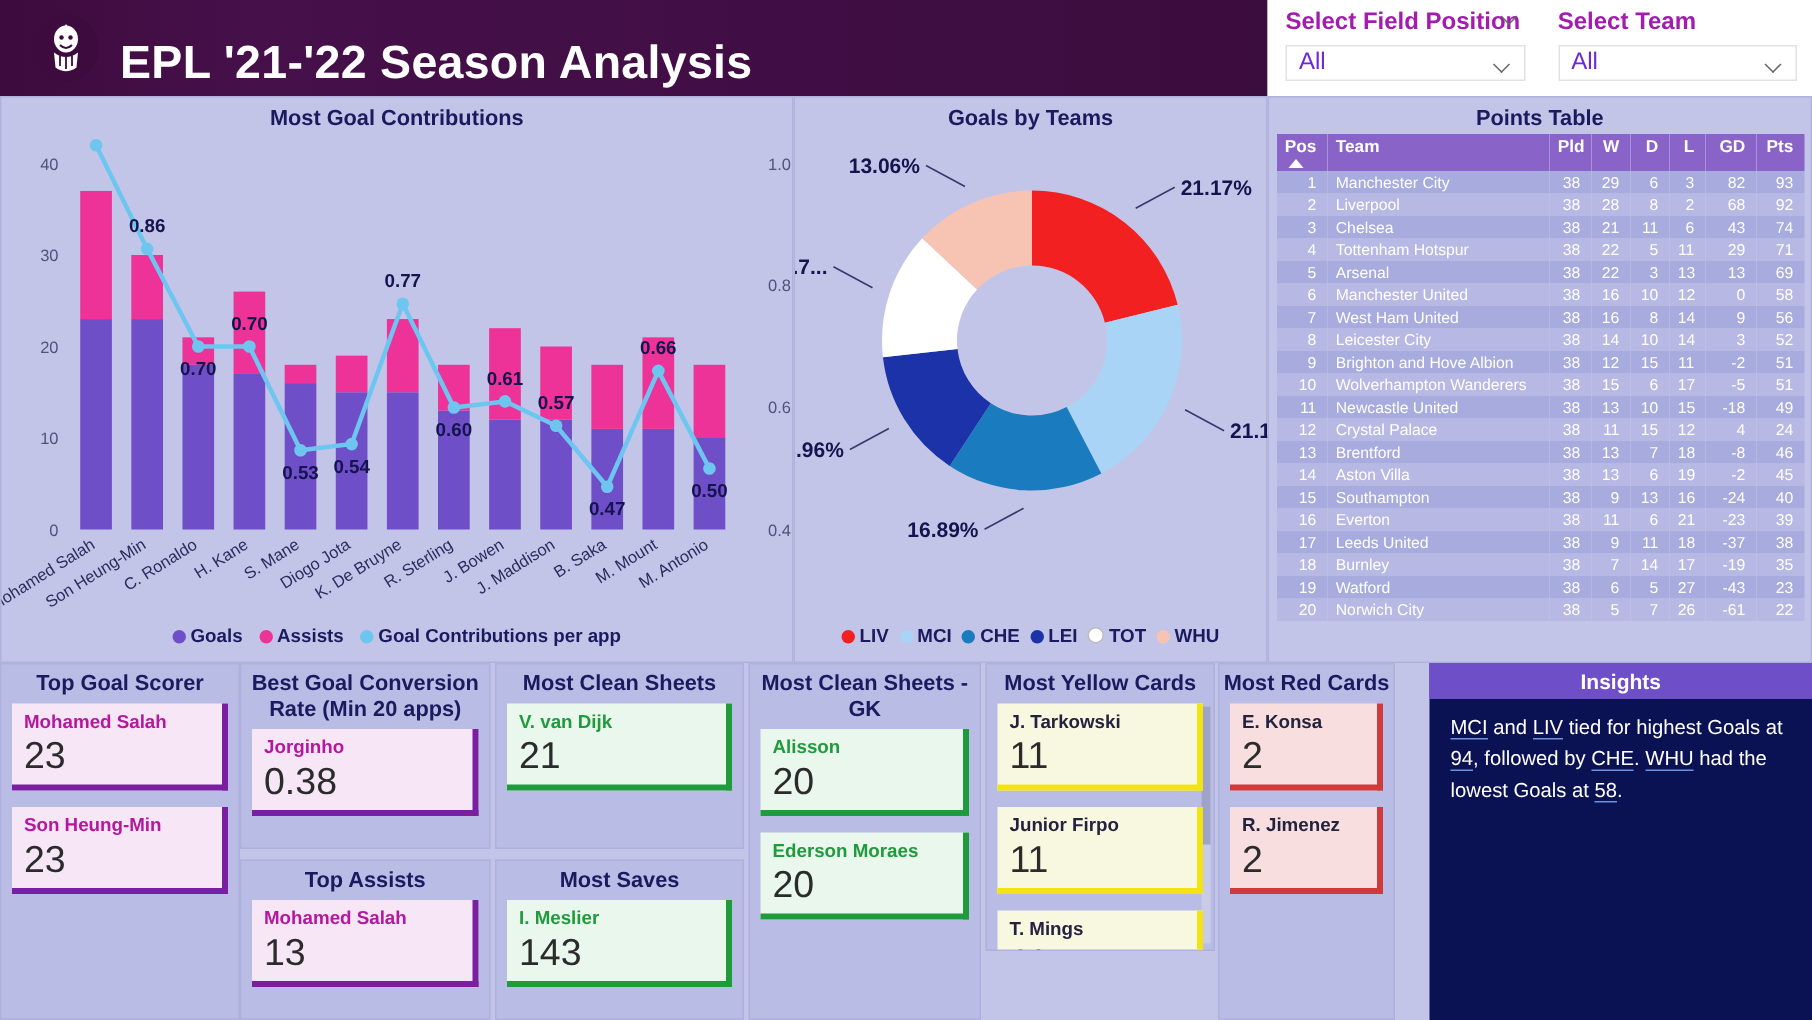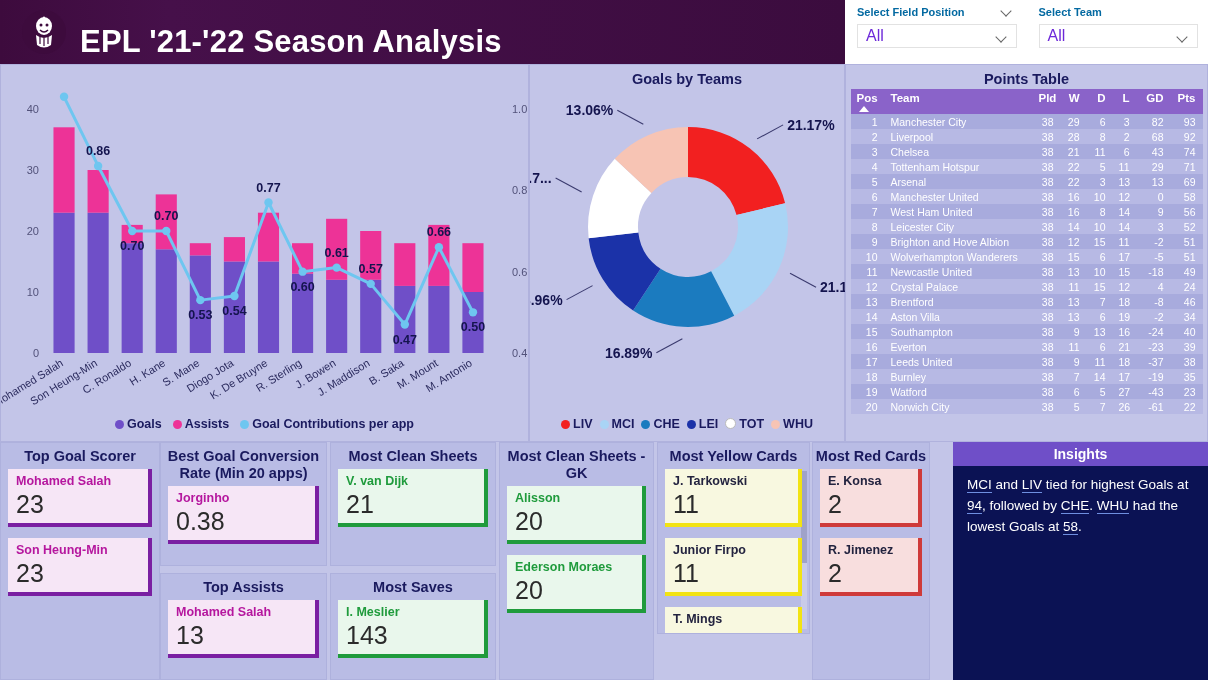--- a/index.html
+++ b/index.html
@@ -18,21 +18,21 @@
     display:flex;align-items:center;}
   .crest{width:44px;height:44px;margin-left:22px;margin-right:14px;
     border-radius:50%;background:#3d0b3d;display:flex;align-items:center;
     justify-content:center;flex:0 0 auto;}
   .crest svg{display:block;}
   .app-title{font-size:31px;font-weight:bold;color:#ffffff;letter-spacing:.2px;
     white-space:nowrap;margin-top:20px;}
   .slicers{position:absolute;left:845px;top:0;width:363px;height:64px;
     background:#ffffff;display:flex;}
   .slicer{flex:1;padding:6px 10px 0 12px;position:relative;box-sizing:border-box;}
-  .slicer-title{font-size:11px;font-weight:bold;color:#0369a1;}
+  .slicer-title{font-size:16px;font-weight:bold;color:#a21caf;}
   .slicer-caret{position:absolute;right:14px;top:7px;color:#555;font-size:11px;}
   .slicer-box{margin-top:6px;height:24px;border:1px solid #e2e2e2;background:#fff;
     display:flex;align-items:center;padding:0 8px;box-sizing:border-box;
     justify-content:space-between;}
   .slicer-value{font-size:16px;color:#6d28d9;}
   .chev{width:11px;height:7px;position:relative;}
   .chev:before{content:"";position:absolute;left:0;top:0;width:7px;height:7px;
     border-right:1.4px solid #666;border-bottom:1.4px solid #666;
     transform:rotate(45deg);}
 
@@ -149,20 +149,21 @@
         <div class="slicer-title">Select Team</div>
         <div class="slicer-box">
           <span class="slicer-value">All</span>
           <span class="chev"></span>
         </div>
       </div>
     </div>
   </div>
 
   <div class="panel" id="bar-panel">
+    <div class="panel-title">Most Goal Contributions</div>
     <div class="chart-area">
       <svg class="chart-svg" id="barsvg" width="529" height="352">
           <text x="38" y="266" text-anchor="end" font-size="11" fill="#52527a" font-family="&quot;Liberation Sans&quot;, sans-serif">0</text>
           <text x="38" y="205" text-anchor="end" font-size="11" fill="#52527a" font-family="&quot;Liberation Sans&quot;, sans-serif">10</text>
           <text x="38" y="144" text-anchor="end" font-size="11" fill="#52527a" font-family="&quot;Liberation Sans&quot;, sans-serif">20</text>
           <text x="38" y="83" text-anchor="end" font-size="11" fill="#52527a" font-family="&quot;Liberation Sans&quot;, sans-serif">30</text>
           <text x="38" y="22" text-anchor="end" font-size="11" fill="#52527a" font-family="&quot;Liberation Sans&quot;, sans-serif">40</text>
           <text x="511" y="266" text-anchor="start" font-size="11" fill="#52527a" font-family="&quot;Liberation Sans&quot;, sans-serif">0.4</text>
           <text x="511" y="184.66666666666669" text-anchor="start" font-size="11" fill="#52527a" font-family="&quot;Liberation Sans&quot;, sans-serif">0.6</text>
           <text x="511" y="103.33333333333331" text-anchor="start" font-size="11" fill="#52527a" font-family="&quot;Liberation Sans&quot;, sans-serif">0.8</text>
@@ -434,21 +435,21 @@
             <td class="num">46</td>
           </tr>
           <tr class="even">
             <td class="num">14</td>
             <td>Aston Villa</td>
             <td class="num">38</td>
             <td class="num">13</td>
             <td class="num">6</td>
             <td class="num">19</td>
             <td class="num">-2</td>
-            <td class="num">34</td>
+            <td class="num">45</td>
           </tr>
           <tr class="odd">
             <td class="num">15</td>
             <td>Southampton</td>
             <td class="num">38</td>
             <td class="num">9</td>
             <td class="num">13</td>
             <td class="num">16</td>
             <td class="num">-24</td>
             <td class="num">40</td>

